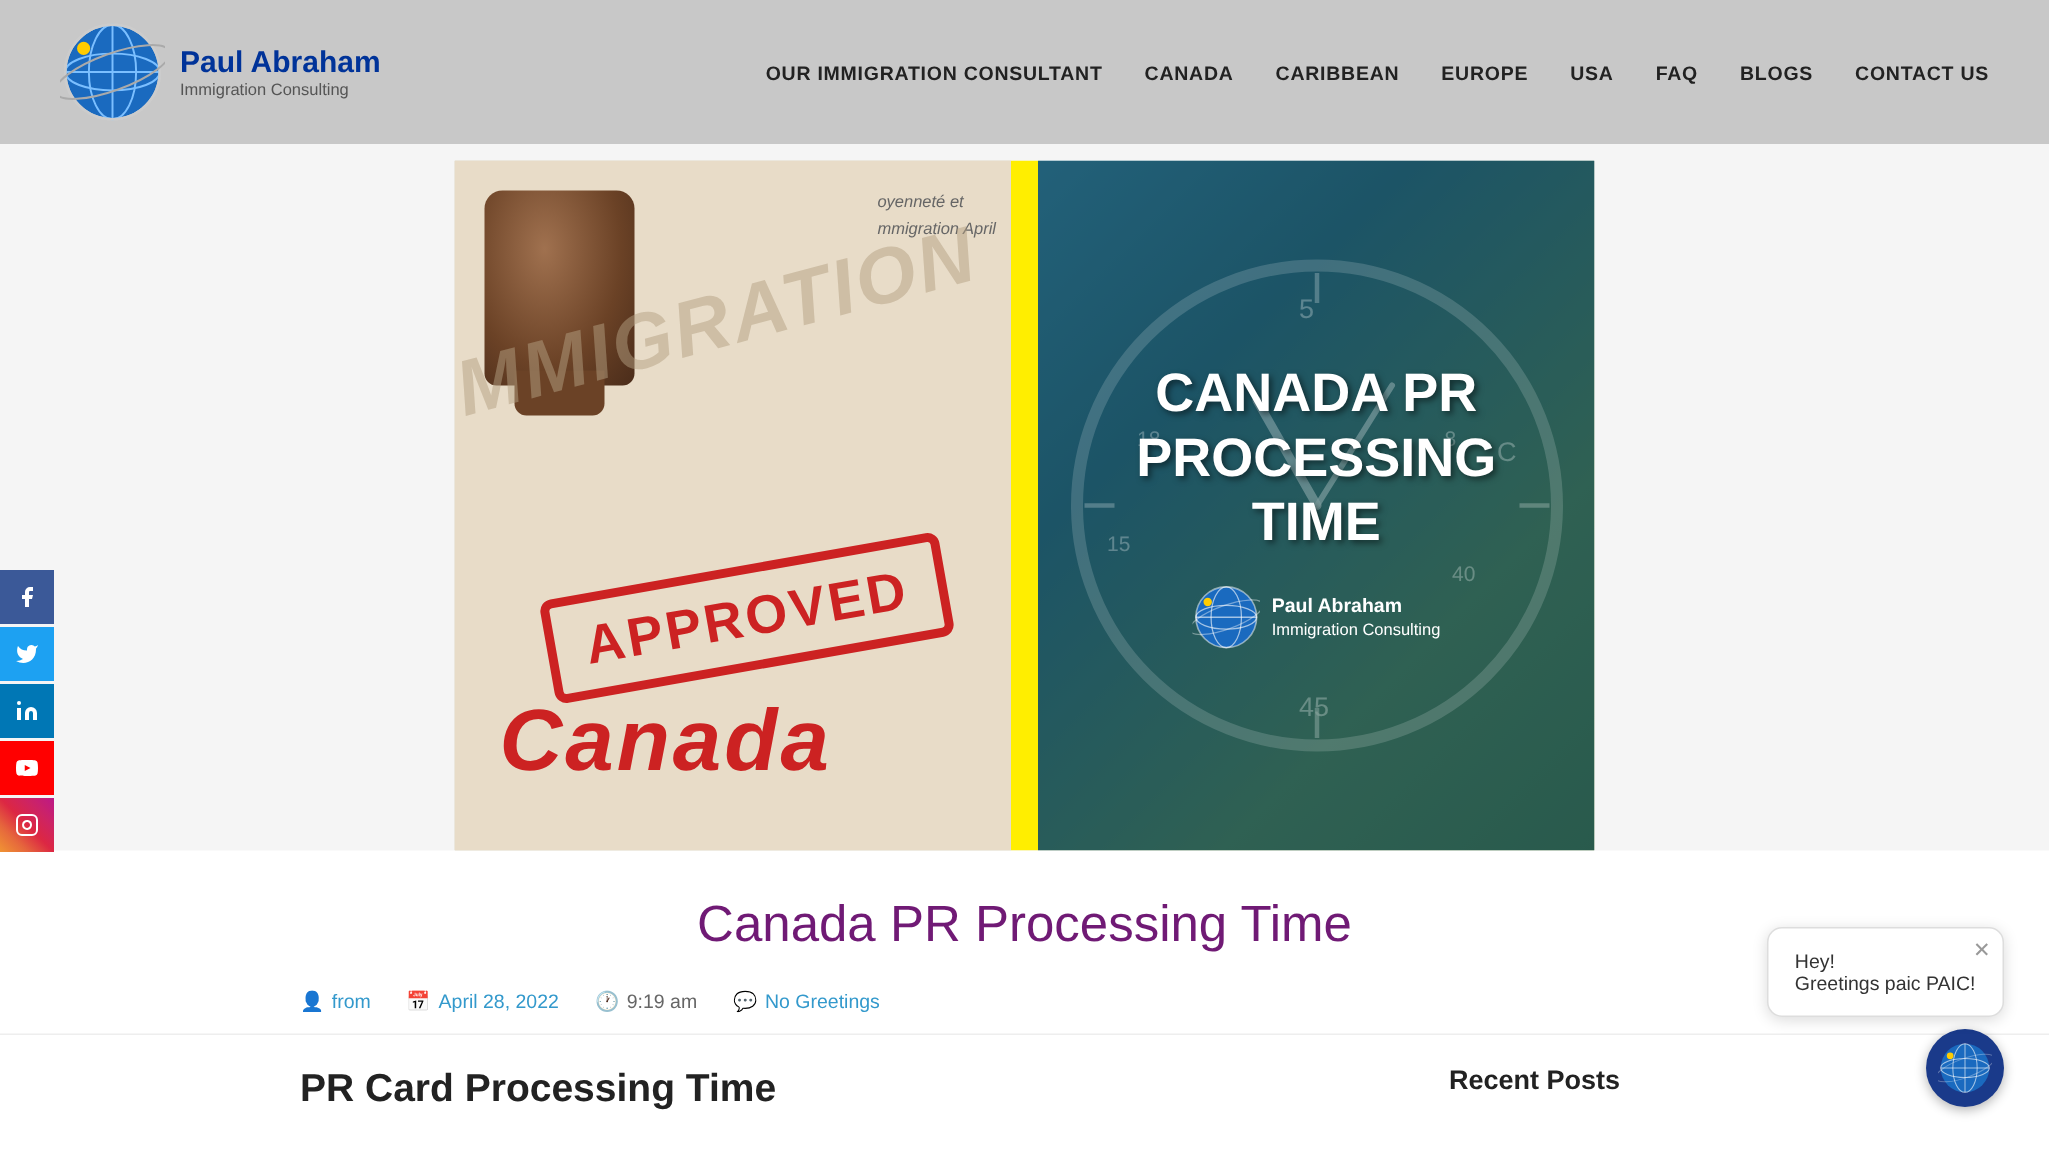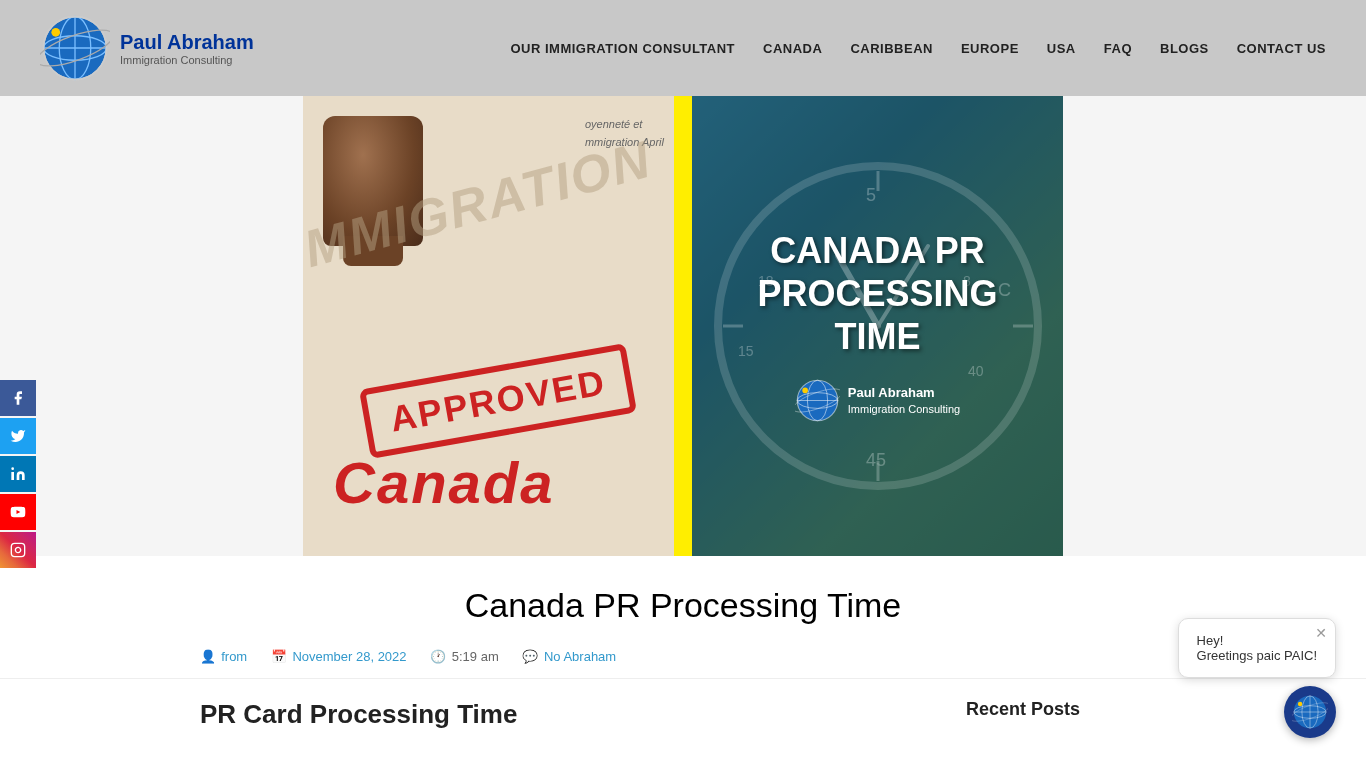--- a/index.html
+++ b/index.html
@@ -244,21 +244,21 @@
       line-height: 1.3;
     }
 
     
     .page-title-section {
       text-align: center;
       padding: 30px 20px 10px;
     }
     .page-title {
       font-size: 34px;
-      color: #000000;
+      color: #701a75;
       font-weight: 400;
     }
 
     
     .meta-info {
       display: flex;
       gap: 24px;
       align-items: center;
       padding: 14px 200px;
       font-size: 13px;
@@ -412,21 +412,21 @@
     <svg width="16" height="16" viewBox="0 0 24 24" fill="white">
         <rect x="2" y="2" width="20" height="20" rx="5" ry="5" fill="none" stroke="white" stroke-width="2"></rect>
         <path d="M16 11.37A4 4 0 1112.63 8 4 4 0 0116 11.37z" fill="none" stroke="white" stroke-width="2"></path>
         <line x1="17.5" y1="6.5" x2="17.51" y2="6.5" stroke="white" stroke-width="2"></line>
       </svg>
   </a>
 </div>
 
 <div class="main-content">
 
-  <div style="display:flex; justify-content:center; padding-top:0; background:#f5f5f5;">
+  <div style="display:flex; justify-content:center; padding-top:11px; background:#f5f5f5;">
     <div class="hero-image-container">
 
       <div class="hero-left">
         <div class="stamp-bg">
           <div class="document-lines">
             <div>oyenneté et</div>
             <div>mmigration April</div>
           </div>
           <div class="stamp-wood"></div>
           <div class="stamp-immigration-text">IMMIGRATION</div>
@@ -488,29 +488,29 @@
     <h1 class="page-title">Canada PR Processing Time</h1>
   </div>
 
   <div class="meta-info">
     <div class="meta-item">
       <span class="meta-icon">👤</span>
       <a href="#" class="meta-link">from</a>
     </div>
     <div class="meta-item">
       <span class="meta-icon">📅</span>
-      <a href="#" class="meta-link">November 28, 2022</a>
+      <a href="#" class="meta-link">April 28, 2022</a>
     </div>
     <div class="meta-item">
       <span class="meta-icon">🕐</span>
-      <span>5:19 am</span>
+      <span>9:19 am</span>
     </div>
     <div class="meta-item">
       <span class="meta-icon">💬</span>
-      <a href="#" class="meta-link">No Abraham</a>
+      <a href="#" class="meta-link">No Greetings</a>
     </div>
   </div>
 
   <div class="content-area">
     <article class="article">
       <h2>PR Card Processing Time</h2>
     </article>
     <aside class="sidebar">
       <h3>Recent Posts</h3>
     </aside>

